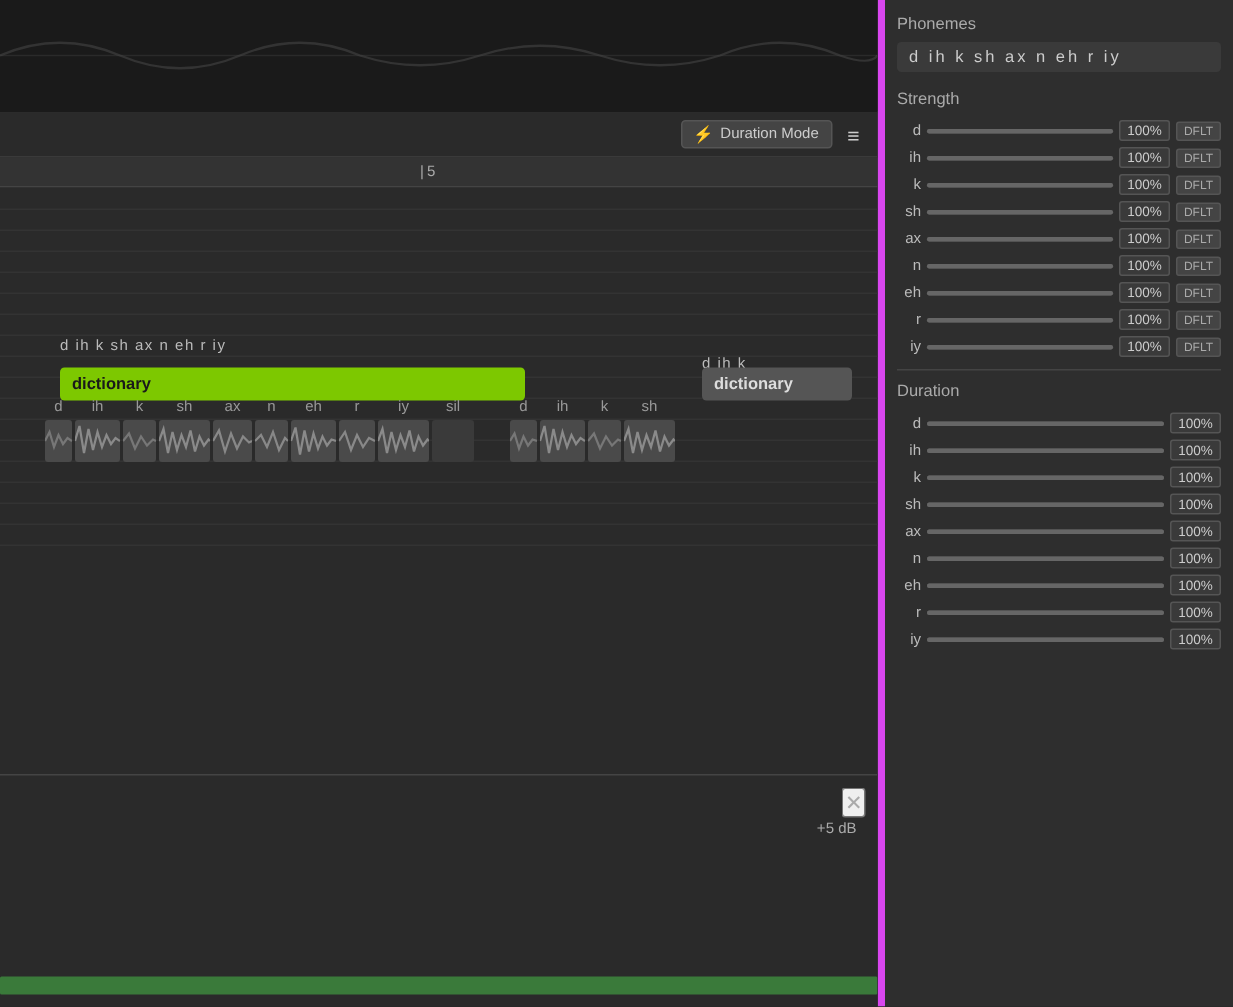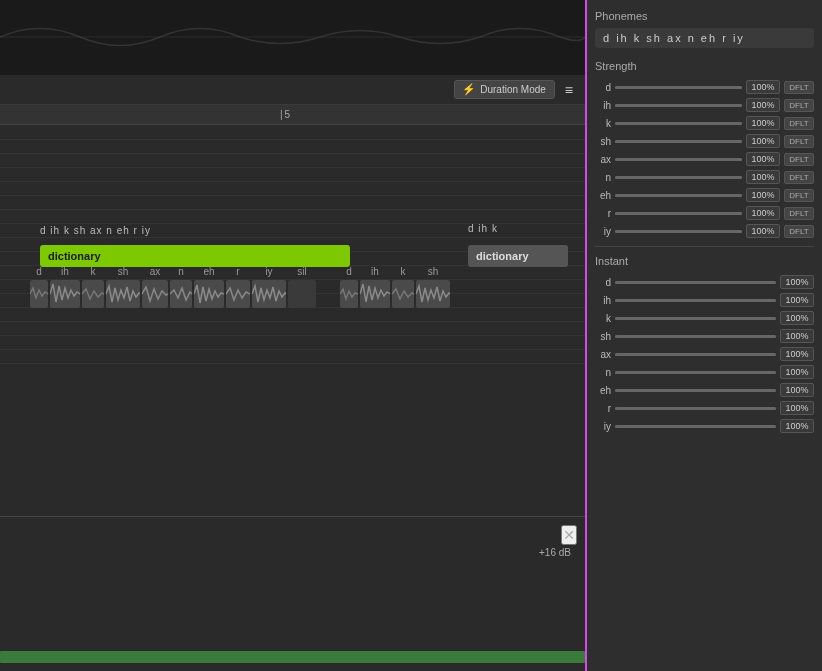--- a/index.html
+++ b/index.html
@@ -179,21 +179,21 @@
       height: 12px;
       background: #3a7a3a;
       border-radius: 1px;
     }
 
     
     .right-panel {
       width: 237px;
       height: 671px;
       background: #2e2e2e;
-      border-left: 2px solid #d946ef;
+      border-left: 5px solid #d946ef;
       overflow-y: auto;
       padding: 10px 8px;
     }
 
     .right-panel::-webkit-scrollbar { width: 6px; }
     .right-panel::-webkit-scrollbar-track { background: #222; }
     .right-panel::-webkit-scrollbar-thumb { background: #555; border-radius: 3px; }
 
     .section-title {
       color: #aaa;
@@ -341,21 +341,21 @@
       <div class="grid-line-h" style="top:224px"></div>
       <div class="grid-line-h" style="top:238px"></div>
     </div>
 
     <div style="position:absolute; top:100px; left:40px; color:#bbb; font-size:10px; letter-spacing:1px;">d ih k sh ax n eh r iy</div>
 
     <div class="note-label-green">
       <span>dictionary</span>
     </div>
 
-    <div style="position:absolute; top:98px; left:468px; color:#bbb; font-size:10px; letter-spacing:1px;">d ih k</div>
+    <div style="position:absolute; top:112px; left:468px; color:#bbb; font-size:10px; letter-spacing:1px;">d ih k</div>
 
     <div class="note-label-gray">
       <span>dictionary</span>
     </div>
 
     <div style="position:absolute; top:155px; left:30px; display:flex; align-items:center; gap:2px;">
 
       <div style="display:flex;flex-direction:column;align-items:center;position:relative;">
         <span style="font-size:10px;color:#999;position:absolute;top:-14px;">d</span>
         <div style="width:18px;height:28px;background:#4a4a4a;border-radius:2px;overflow:hidden;">
@@ -479,21 +479,21 @@
             </svg>
         </div>
       </div>
 
     </div>
 
     <div class="bottom-section">
       <button class="close-btn-area">
         <span>✕</span>
       </button>
-      <div class="db-label">+16 dB</div>
+      <div class="db-label">+5 dB</div>
       <div class="bottom-waveform"></div>
     </div>
 
   </div>
 </div>
 
 <div class="right-panel">
 
   <div class="section-title">Phonemes</div>
 
@@ -571,21 +571,21 @@
       <div class="slider-track">
         <div class="slider-fill"></div>
       </div>
       <span class="slider-value">100%</span>
       <span class="dflt-btn">DFLT</span>
     </div>
     </div>
 
   <div class="divider"></div>
 
-  <div class="param-section-title">Instant</div>
+  <div class="param-section-title">Duration</div>
 
   <div id="strength-rows">
       <div class="param-row">
       <span class="param-label">d</span>
       <div class="slider-track">
         <div class="slider-fill"></div>
       </div>
       <span class="slider-value">100%</span>
     </div>
       <div class="param-row">

